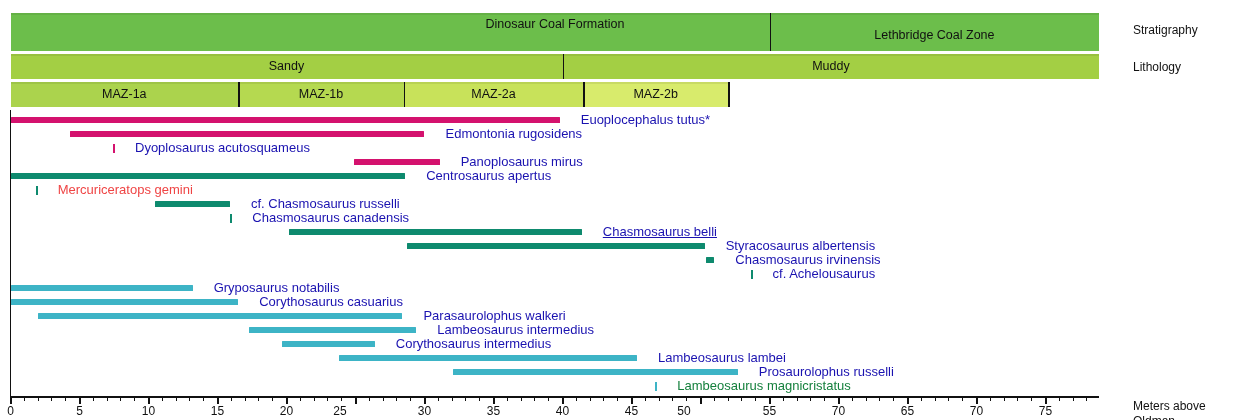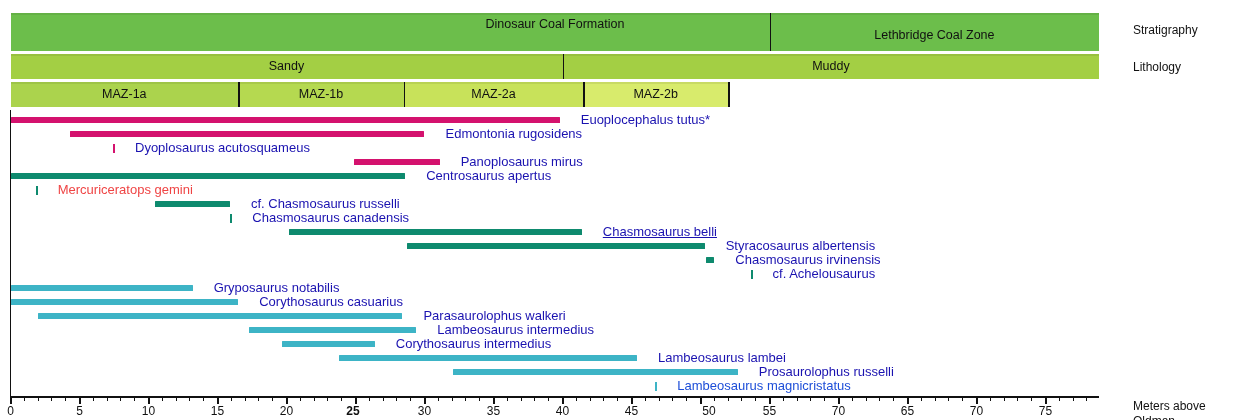--- a/index.html
+++ b/index.html
@@ -79,21 +79,21 @@
       <div class="series-label" style="left: 410.42px; top: 308px; color: rgb(26, 18, 176);">Parasaurolophus walkeri</div>
       <div class="bar" style="left: 249.24px; top: 327px; width: 166.98px; height: 6px; background: rgb(61, 180, 198);"></div>
       <div class="series-label" style="left: 424.22px; top: 322px; color: rgb(26, 18, 176);">Lambeosaurus intermedius</div>
       <div class="bar" style="left: 282.36px; top: 341px; width: 92.46px; height: 6px; background: rgb(61, 180, 198);"></div>
       <div class="series-label" style="left: 382.82px; top: 336px; color: rgb(26, 18, 176);">Corythosaurus intermedius</div>
       <div class="bar" style="left: 338.94px; top: 355px; width: 298.08px; height: 6px; background: rgb(61, 180, 198);"></div>
       <div class="series-label" style="left: 645.02px; top: 350px; color: rgb(26, 18, 176);">Lambeosaurus lambei</div>
       <div class="bar" style="left: 453.48px; top: 369px; width: 284.28px; height: 6px; background: rgb(61, 180, 198);"></div>
       <div class="series-label" style="left: 745.76px; top: 364px; color: rgb(26, 18, 176);">Prosaurolophus russelli</div>
       <div class="pt" style="left: 655.34px; top: 381.5px; width: 2px; height: 9px; background: rgb(61, 180, 198);"></div>
-      <div class="series-label" style="left: 664.34px; top: 378px; color: #1d4ed8;">Lambeosaurus magnicristatus</div>
+      <div class="series-label" style="left: 664.34px; top: 378px; color: #15803d;">Lambeosaurus magnicristatus</div>
     </div>
   <div id="axis">
       <div class="axis-line" style="left: 9.8px; top: 110px; width: 1.5px; height: 287px;"></div>
       <div class="axis-line" style="left: 9.8px; top: 396px; width: 1089.52px; height: 1.5px;"></div>
       <div class="tick" style="left: 10px; top: 397px; width: 1.5px; height: 6.5px;"></div>
       <div class="tick" style="left: 23.8px; top: 397px; width: 1px; height: 3.5px;"></div>
       <div class="tick" style="left: 37.6px; top: 397px; width: 1px; height: 3.5px;"></div>
       <div class="tick" style="left: 51.4px; top: 397px; width: 1px; height: 3.5px;"></div>
       <div class="tick" style="left: 65.2px; top: 397px; width: 1px; height: 3.5px;"></div>
       <div class="tick" style="left: 79px; top: 397px; width: 1.5px; height: 6.5px;"></div>
@@ -168,26 +168,26 @@
       <div class="tick" style="left: 1031.2px; top: 397px; width: 1px; height: 3.5px;"></div>
       <div class="tick" style="left: 1045px; top: 397px; width: 1.5px; height: 6.5px;"></div>
       <div class="tick" style="left: 1058.8px; top: 397px; width: 1px; height: 3.5px;"></div>
       <div class="tick" style="left: 1072.6px; top: 397px; width: 1px; height: 3.5px;"></div>
       <div class="tick" style="left: 1086.4px; top: 397px; width: 1px; height: 3.5px;"></div>
       <div class="tick-label" style="left: 10.5px; top: 404px;">0</div>
       <div class="tick-label" style="left: 79.5px; top: 404px;">5</div>
       <div class="tick-label" style="left: 148.5px; top: 404px;">10</div>
       <div class="tick-label" style="left: 217.5px; top: 404px;">15</div>
       <div class="tick-label" style="left: 286.5px; top: 404px;">20</div>
-      <div class="tick-label" style="left: 353px; top: 404px; font-weight: bold;">25</div>
+      <div class="tick-label" style="left: 340px; top: 404px;">25</div>
       <div class="tick-label" style="left: 424.5px; top: 404px;">30</div>
       <div class="tick-label" style="left: 493.5px; top: 404px;">35</div>
       <div class="tick-label" style="left: 562.5px; top: 404px;">40</div>
       <div class="tick-label" style="left: 631.5px; top: 404px;">45</div>
-      <div class="tick-label" style="left: 709px; top: 404px;">50</div>
+      <div class="tick-label" style="left: 684px; top: 404px;">50</div>
       <div class="tick-label" style="left: 769.5px; top: 404px;">55</div>
       <div class="tick-label" style="left: 838.5px; top: 404px;">70</div>
       <div class="tick-label" style="left: 907.5px; top: 404px;">65</div>
       <div class="tick-label" style="left: 976.5px; top: 404px;">70</div>
       <div class="tick-label" style="left: 1045.5px; top: 404px;">75</div>
     </div>
 
   <div class="side-label" style="left:1133px;top:23px;">Stratigraphy</div>
   <div class="side-label" style="left:1133px;top:60px;">Lithology</div>
   <div class="side-label" style="left:1133px;top:399px;">Meters above Oldman</div>

